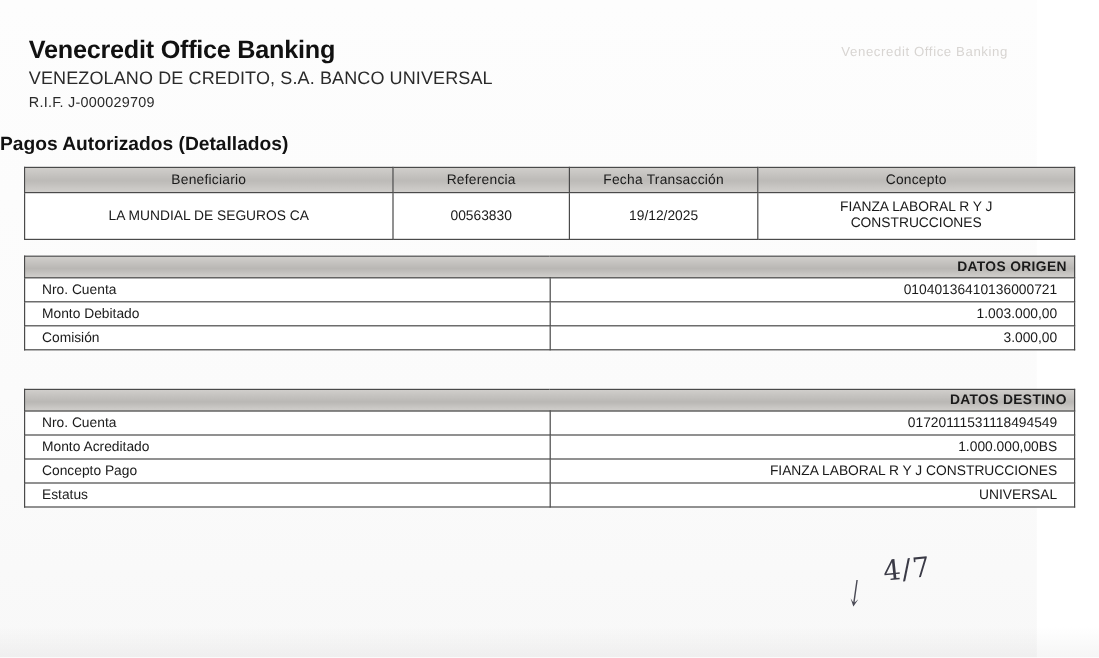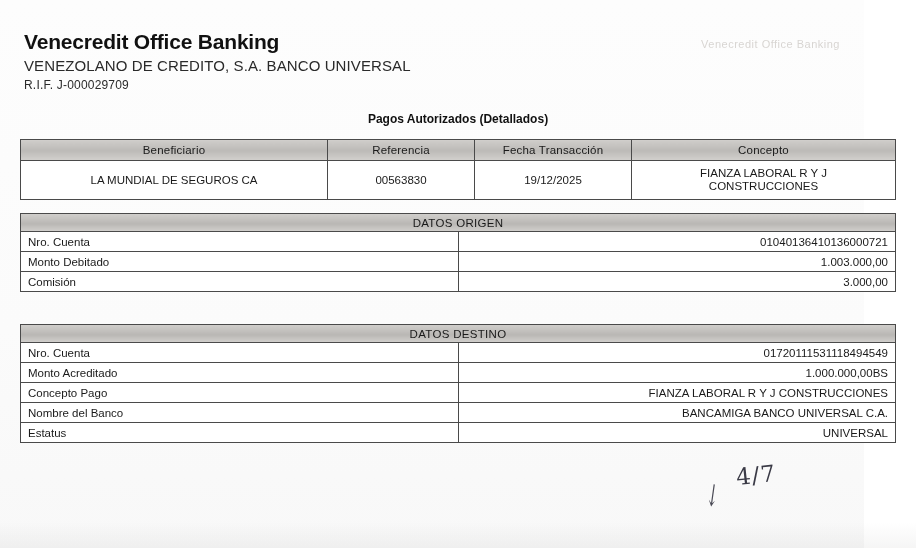--- a/index.html
+++ b/index.html
@@ -58,22 +58,22 @@
     color: #d8d5d2;
     letter-spacing: 0.5px;
     filter: blur(0.6px);
     user-select: none;
   }
   .doc-title {
     position: absolute;
     left: 0;
     top: 112px;
     width: 916px;
-    text-align: center;
-    font-size: 12px;
+    text-align: left;
+    font-size: 16px;
     font-weight: bold;
     color: #111;
   }
 
   table {
     border-collapse: collapse;
     table-layout: fixed;
   }
   .main-table {
     position: absolute;
@@ -109,33 +109,33 @@
     left: 20px;
     width: 876px;
     border: 1px solid #4a4a4a;
   }
   .section-origen { top: 213px; }
   .section-destino { top: 324px; }
 
   .section .sec-head td {
     background: linear-gradient(180deg, #cfcdca 0%, #b9b7b4 55%, #d2d0cd 100%);
     font-size: 11.5px;
-    font-weight: normal;
-    text-align: center;
+    font-weight: bold;
+    text-align: right;
     padding: 1px 6px;
     height: 15px;
     border: 1px solid #4a4a4a;
     color: #1a1a1a;
     letter-spacing: 0.3px;
   }
   .section td {
     border: 1px solid #4a4a4a;
     font-size: 11.5px;
     height: 19px;
-    padding: 0 7px;
+    padding: 0 14px;
     background: #fff;
     color: #1a1a1a;
   }
   .section td.label {
     text-align: left;
     width: 430px;
   }
   .section td.value {
     text-align: right;
   }
@@ -237,24 +237,20 @@
       </tr>
       <tr>
         <td class="label">Monto Acreditado</td>
         <td class="value">1.000.000,00BS</td>
       </tr>
       <tr>
         <td class="label">Concepto Pago</td>
         <td class="value">FIANZA LABORAL R Y J CONSTRUCCIONES</td>
       </tr>
       <tr>
-        <td class="label">Nombre del Banco</td>
-        <td class="value">BANCAMIGA BANCO UNIVERSAL C.A.</td>
-      </tr>
-      <tr>
         <td class="label">Estatus</td>
         <td class="value">UNIVERSAL</td>
       </tr>
     </tbody>
   </table>
 
   <div class="handwriting hw-page">4/7</div>
   <div class="handwriting hw-mark">↓</div>
 
   <div class="smudge"></div>

